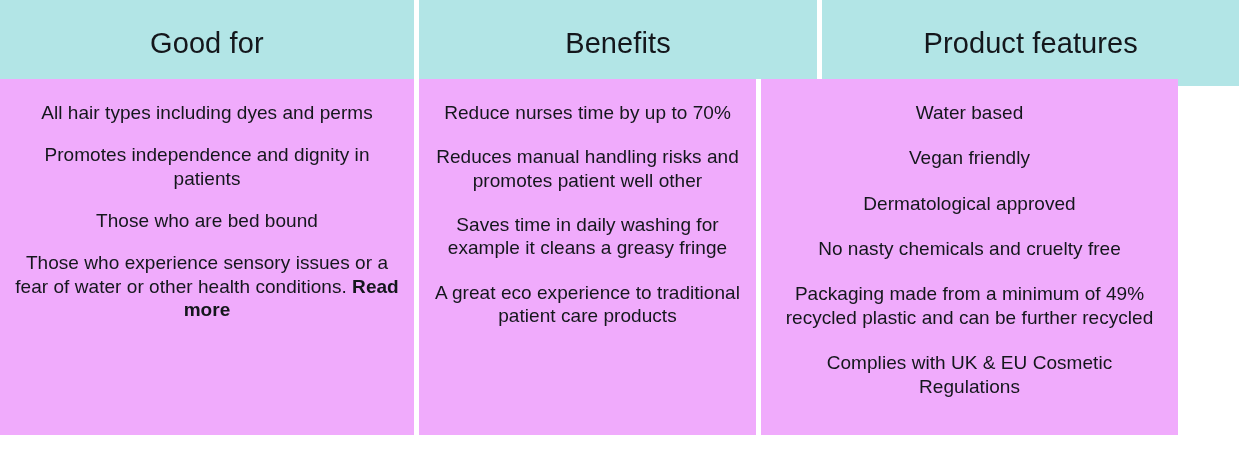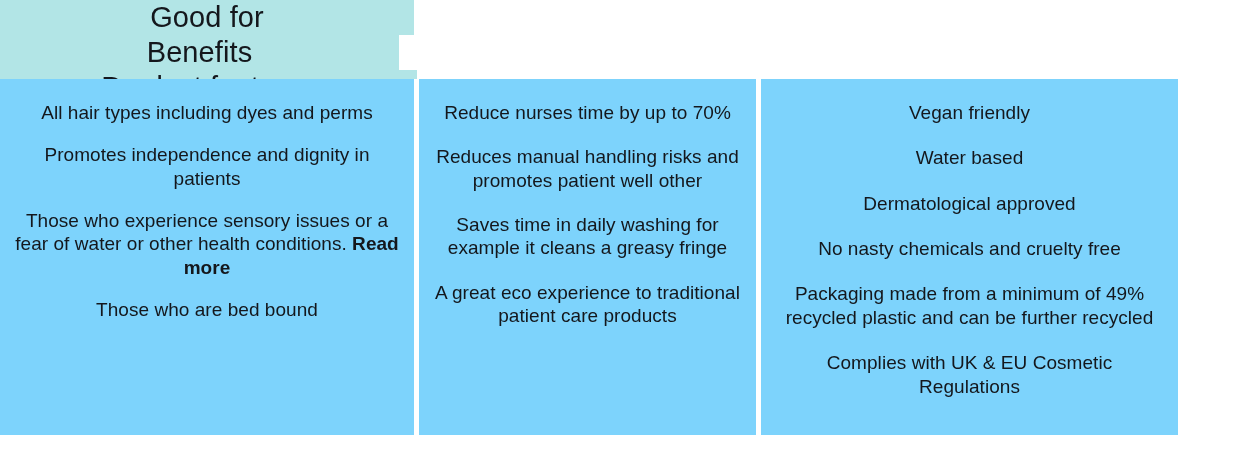--- a/index.html
+++ b/index.html
@@ -19,21 +19,20 @@
     position: relative;
     background: #ffffff;
   }
 
   
   .header-band {
     display: flex;
     width: 100%;
     height: 62px;
     background: #ffffff;
-    flex-direction: column;
   }
   .header-cell {
     background: #b2e5e6;
     height: 86px;
     display: flex;
     align-items: center;
     justify-content: center;
     box-sizing: border-box;
   }
   .header-cell.col1 { width: 414px; }
@@ -62,21 +61,21 @@
 
   
   .body-band {
     display: flex;
     width: 100%;
     height: 356px;
     background: #ffffff;
     align-items: stretch;
   }
   .body-cell {
-    background: #7dd3fc;
+    background: #f0abfc;
     display: flex;
     flex-direction: column;
     box-sizing: border-box;
     padding: 22px 14px 24px 14px;
   }
   .body-cell.col1 { width: 414px; }
   .body-cell.col2 { width: 337px; }
   .body-cell.col3 { width: 417px; }
   .col-divider-body {
     width: 5px;
@@ -128,38 +127,38 @@
 
   </div>
 
   <div class="band-gap"></div>
 
   <div class="body-band">
 
     <div class="body-cell col1">
       <p class="item">All hair types including dyes and perms</p>
       <p class="item">Promotes independence and dignity in patients</p>
+      <p class="item">Those who are bed bound</p>
       <p class="item"><span>Those who experience sensory issues or a fear of water or other health conditions. </span><b>Read more</b></p>
-      <p class="item">Those who are bed bound</p>
     </div>
 
     <div class="col-divider-body"></div>
 
     <div class="body-cell col2">
       <p class="item">Reduce nurses time by up to 70%</p>
       <p class="item">Reduces manual handling risks and promotes patient well other</p>
       <p class="item">Saves time in daily washing for example it cleans a greasy fringe</p>
       <p class="item">A great eco experience to traditional patient care products</p>
     </div>
 
     <div class="col-divider-body"></div>
 
     <div class="body-cell col3">
+      <p class="item">Water based</p>
       <p class="item">Vegan friendly</p>
-      <p class="item">Water based</p>
       <p class="item">Dermatological approved</p>
       <p class="item">No nasty chemicals and cruelty free</p>
       <p class="item">Packaging made from a minimum of 49% recycled plastic and can be further recycled</p>
       <p class="item">Complies with UK &amp; EU Cosmetic Regulations</p>
     </div>
 
   </div>
 
 </div>
 

